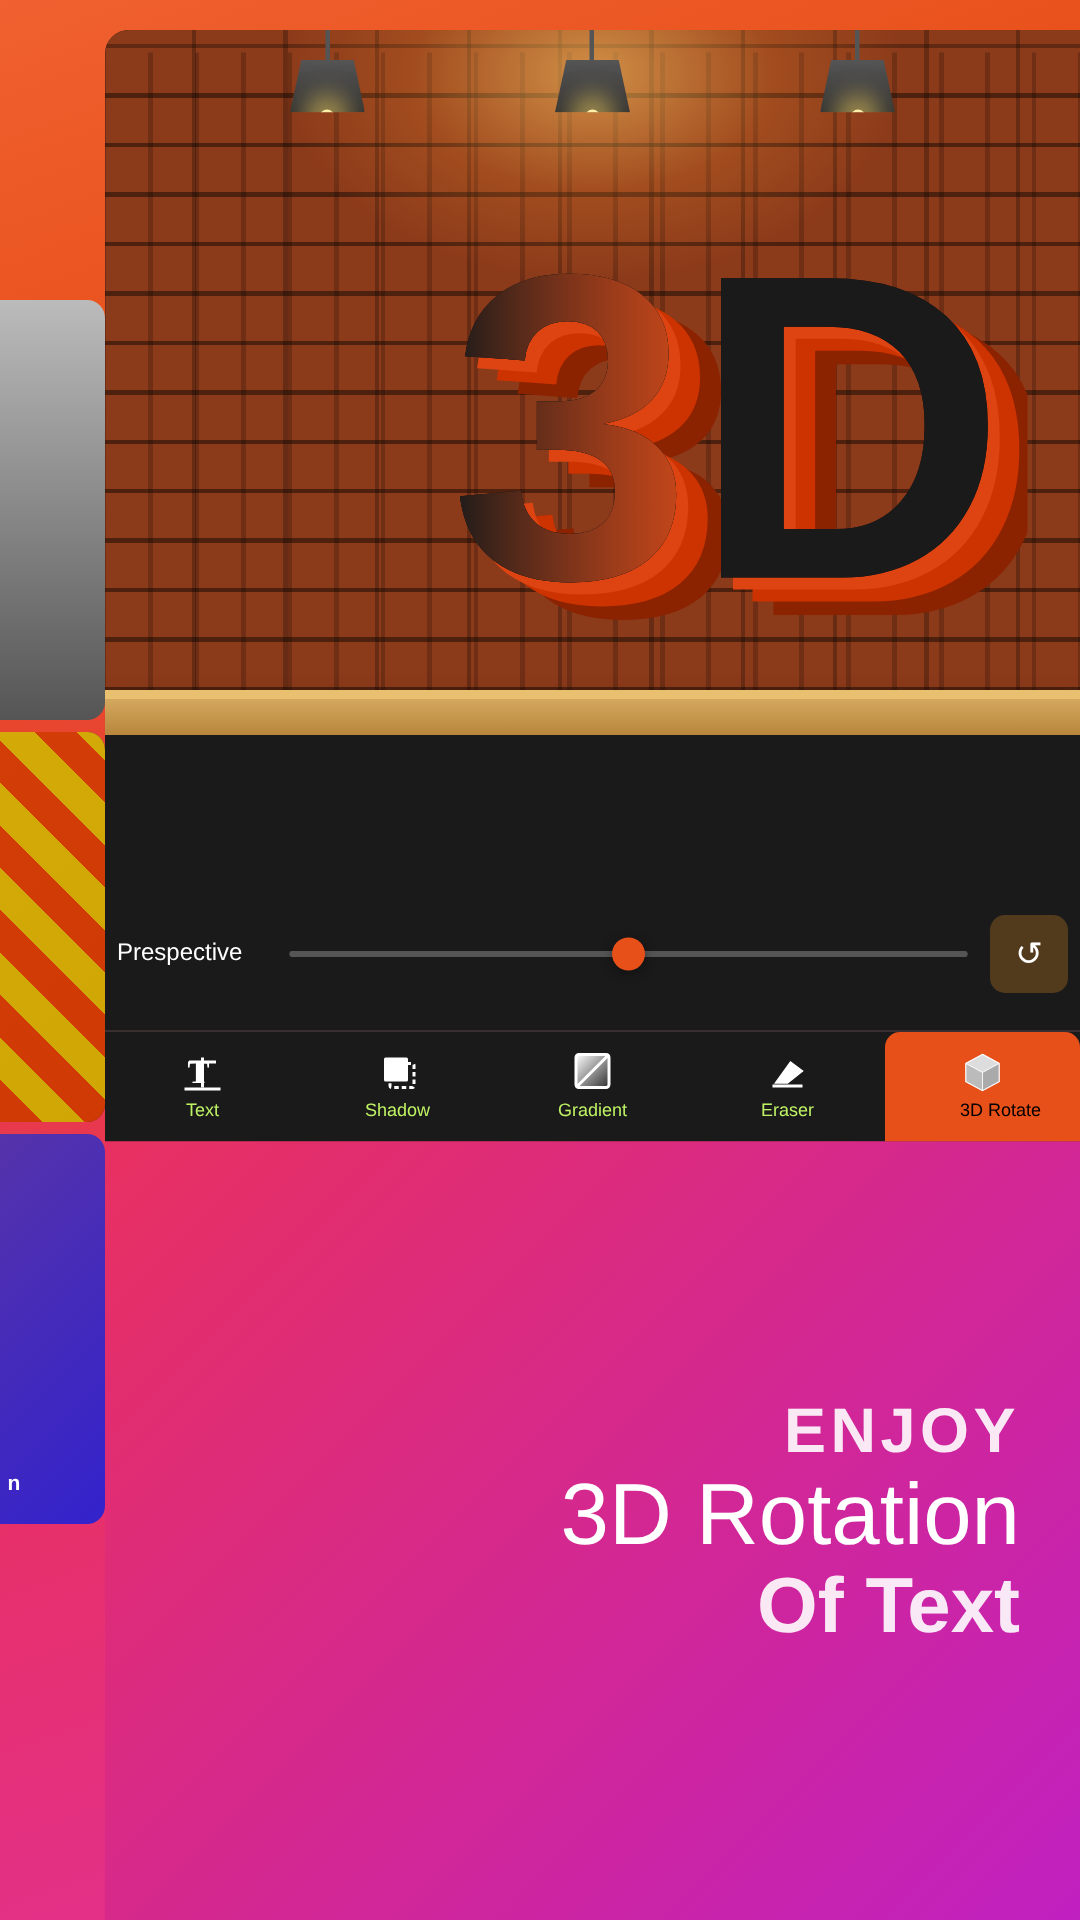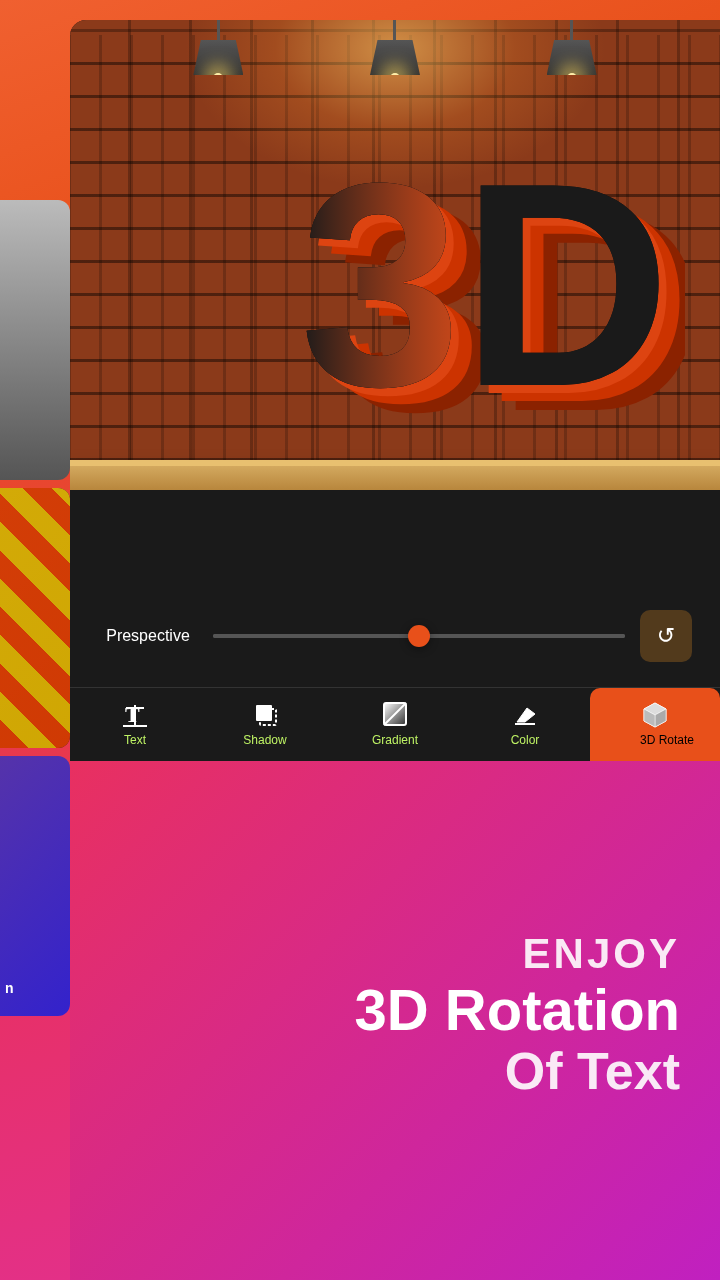--- a/index.html
+++ b/index.html
@@ -237,23 +237,22 @@
       bottom: 0;
       left: 0;
       right: 0;
       height: 100px;
       background: #1a1a1a;
     }
 
     
     .controls-area {
       background: #1a1a1a;
-      padding: 20px 28px;
+      padding: 20px 8px;
       flex: 0 0 auto;
-      text-align: center;
     }
 
     .perspective-row {
       display: flex;
       align-items: center;
       gap: 15px;
       margin-bottom: 5px;
     }
 
     .perspective-label {
@@ -359,21 +358,21 @@
       font-size: 42px;
       font-weight: 600;
       letter-spacing: 3px;
       text-align: right;
       opacity: 0.9;
     }
 
     .rotation-text {
       color: white;
       font-size: 58px;
-      font-weight: 700;
+      font-weight: 400;
       text-align: right;
       line-height: 1.1;
     }
 
     .of-text-text {
       color: white;
       font-size: 52px;
       font-weight: 600;
       text-align: center;
       opacity: 0.9;
@@ -497,21 +496,21 @@
         <rect x="3" y="3" width="22" height="22" fill="url(#grad1)" stroke="white" stroke-width="2" rx="2"></rect>
         <line x1="3" y1="25" x2="25" y2="3" stroke="white" stroke-width="2"></line>
       </svg>
       <span class="toolbar-label">Gradient</span>
     </div>
     <div class="toolbar-item">
       <svg width="28" height="28" viewBox="0 0 28 28">
         <path d="M6 22 L16 8 L24 14 L14 22 Z" fill="white" stroke="white" stroke-width="1"></path>
         <line x1="4" y1="24" x2="24" y2="24" stroke="white" stroke-width="2"></line>
       </svg>
-      <span class="toolbar-label">Color</span>
+      <span class="toolbar-label">Eraser</span>
     </div>
     <div class="toolbar-item">
       <svg width="28" height="28" viewBox="0 0 28 28">
         <polygon points="14,3 25,9 25,21 14,27 3,21 3,9" fill="white" stroke="white" stroke-width="1"></polygon>
         <polygon points="14,3 25,9 14,15 3,9" fill="#ddd" stroke="white" stroke-width="0.5"></polygon>
         <polygon points="14,15 25,9 25,21 14,27" fill="#aaa" stroke="white" stroke-width="0.5"></polygon>
         <polygon points="14,15 14,27 3,21 3,9" fill="#bbb" stroke="white" stroke-width="0.5"></polygon>
       </svg>
       <span class="toolbar-label">3D Rotate</span>
     </div>

